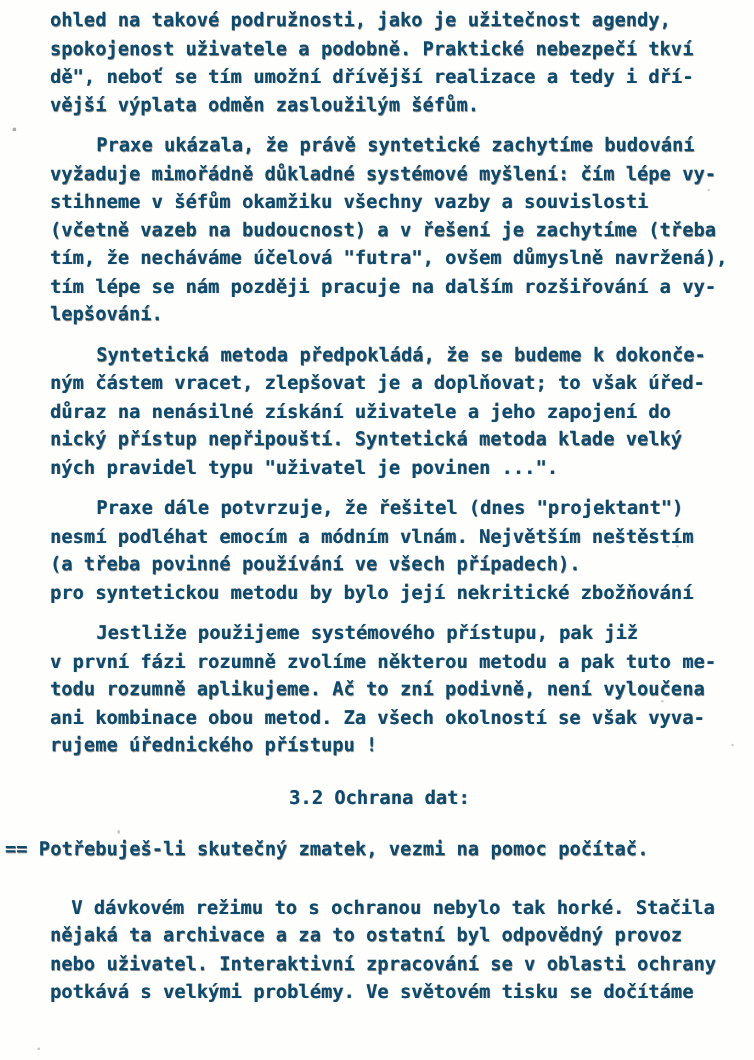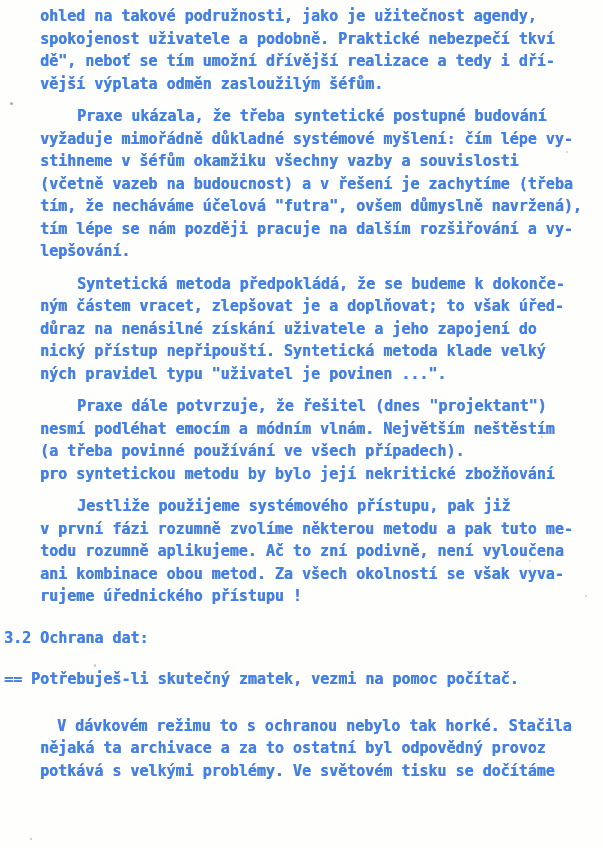--- a/index.html
+++ b/index.html
@@ -10,39 +10,40 @@
   .page {
     position: relative;
     width: 603px;
     height: 848px;
     background: #fefefd;
     overflow: hidden;
     font-family: "DejaVu Sans Mono", "Liberation Mono", monospace;
     font-size: 15px;
     font-weight: 700;
     line-height: 22.5px;
-    color: #3b82f6;
+    color: #0c4a6e;
     text-shadow: 0.4px 0.4px 0.6px rgba(27, 23, 18, 0.55);
     box-sizing: border-box;
     padding: 5px 0 0 40px;
   }
   .line {
     white-space: pre;
     height: 22.5px;
   }
   .line.indent { padding-left: 37px; }
   .para { margin-top: 10px; }
   .para.first-block { margin-top: 0; }
   .para.small-indent .line.indent { padding-left: 17px; }
   .para.last-block { margin-top: 24px; }
   .heading {
     margin-top: 19px;
     margin-left: -36px;
     white-space: pre;
     height: 22.5px;
+    text-align: center;
   }
   .motto {
     margin-top: 19px;
     margin-left: -36px;
     white-space: pre;
     height: 22.5px;
   }
   .speckle {
     position: absolute;
     border-radius: 50%;
@@ -55,21 +56,21 @@
 <div class="page">
 
   <div class="para first-block">
     <div class="line">ohled na takové podružnosti, jako je užitečnost agendy,</div>
     <div class="line">spokojenost uživatele a podobně. Praktické nebezpečí tkví</div>
     <div class="line">dě", neboť se tím umožní dřívější realizace a tedy i dří-</div>
     <div class="line">vější výplata odměn zasloužilým šéfům.</div>
   </div>
 
   <div class="para">
-    <div class="line indent">Praxe ukázala, že třeba syntetické postupné budování</div>
+    <div class="line indent">Praxe ukázala, že právě syntetické zachytíme budování</div>
     <div class="line">vyžaduje mimořádně důkladné systémové myšlení: čím lépe vy-</div>
     <div class="line">stihneme v šéfům okamžiku všechny vazby a souvislosti</div>
     <div class="line">(včetně vazeb na budoucnost) a v řešení je zachytíme (třeba</div>
     <div class="line">tím, že necháváme účelová "futra", ovšem důmyslně navržená),</div>
     <div class="line">tím lépe se nám později pracuje na dalším rozšiřování a vy-</div>
     <div class="line">lepšování.</div>
   </div>
 
   <div class="para">
     <div class="line indent">Syntetická metoda předpokládá, že se budeme k dokonče-</div>
@@ -94,20 +95,21 @@
     <div class="line">rujeme úřednického přístupu !</div>
   </div>
 
   <div class="heading">3.2 Ochrana dat:</div>
 
   <div class="motto">== Potřebuješ-li skutečný zmatek, vezmi na pomoc počítač.</div>
 
   <div class="para small-indent last-block">
     <div class="line indent">V dávkovém režimu to s ochranou nebylo tak horké. Stačila</div>
     <div class="line">nějaká ta archivace a za to ostatní byl odpovědný provoz</div>
+    <div class="line">nebo uživatel. Interaktivní zpracování se v oblasti ochrany</div>
     <div class="line">potkává s velkými problémy. Ve světovém tisku se dočítáme</div>
   </div>
 
   <div class="speckle" style="left:10px; top:102px; width:3px; height:3px; opacity:.55;"></div>
   <div class="speckle" style="left:480px; top:283px; width:2px; height:2px; opacity:.45;"></div>
   <div class="speckle" style="left:253px; top:287px; width:2px; height:2px; opacity:.35;"></div>
   <div class="speckle" style="left:566px; top:151px; width:2px; height:2px; opacity:.3;"></div>
   <div class="speckle" style="left:94px; top:664px; width:2px; height:3px; opacity:.4;"></div>
   <div class="speckle" style="left:541px; top:436px; width:2px; height:2px; opacity:.3;"></div>
   <div class="speckle" style="left:529px; top:560px; width:2px; height:2px; opacity:.3;"></div>

